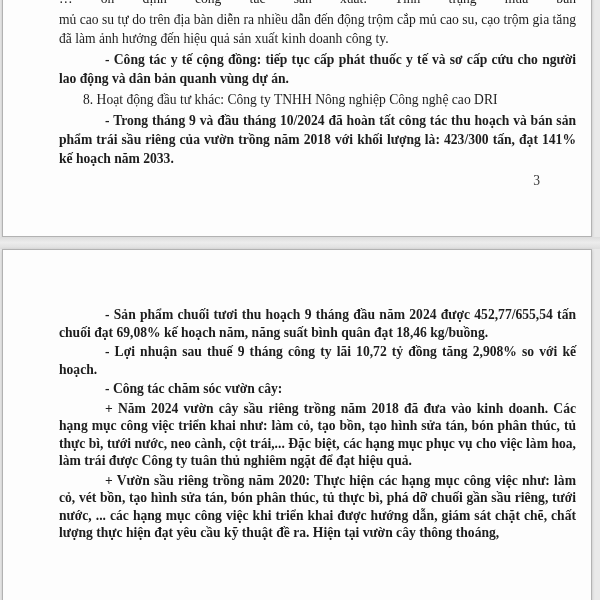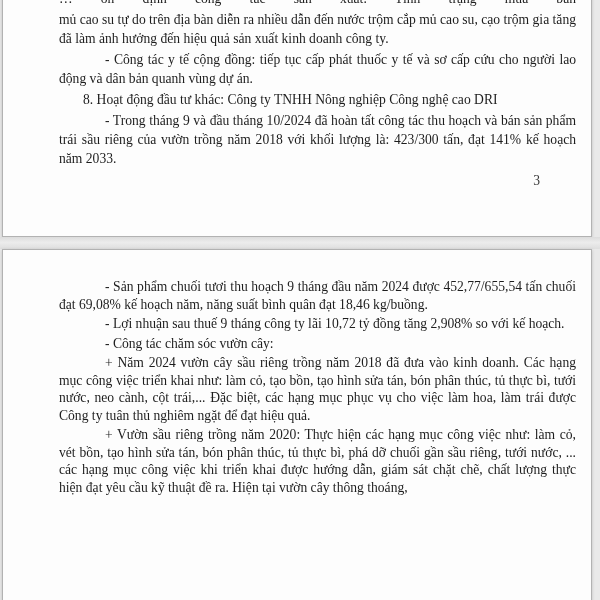--- a/index.html
+++ b/index.html
@@ -32,24 +32,24 @@
     width: 600px; height: 12px;
     background: linear-gradient(#dcdcdc, #ececec 45%, #dedede);
   }
   .content {
     padding: 0 15px 0 56px;
     font-size: 13.6px;
     color: #1d1d1d;
     text-align: justify;
   }
   #page1 .content { padding-top: 4px; line-height: 19px; }
-  #page2 .content { padding-top: 28px; line-height: 17.5px; }
+  #page2 .content { padding-top: 56px; line-height: 17.5px; }
   .content p { margin: 0 0 2px 0; }
   p.cont { text-indent: 0; }
-  p.para { text-indent: 46px; }
+  p.para { text-indent: 46px; font-weight: bold; }
   p.heading { text-indent: 24px; font-weight: normal; }
   p.clipped {
     text-align: justify;
     text-align-last: justify;
     white-space: nowrap;
     overflow: hidden;
   }
   .pagenum {
     text-align: right;
     padding-right: 36px;
@@ -59,21 +59,21 @@
 </style>
 </head>
 <body>
 
 <div class="viewer">
 
   <div class="page" id="page1">
     <div class="content">
       <p class="cont clipped">… ổn định công tác sản xuất. Tình trạng mua bán</p>
       <div>
-          <p class="cont">mủ cao su tự do trên địa bàn diễn ra nhiều dẫn đến nước trộm cắp mủ cao su, cạo trộm gia tăng đã làm ảnh hưởng đến hiệu quả sản xuất kinh doanh công ty.</p>
+          <p class="cont">mủ cao su tự do trên địa bàn diễn ra nhiều dẫn đến động trộm cắp mủ cao su, cạo trộm gia tăng đã làm ảnh hưởng đến hiệu quả sản xuất kinh doanh công ty.</p>
           <p class="para">- Công tác y tế cộng đồng: tiếp tục cấp phát thuốc y tế và sơ cấp cứu cho người lao động và dân bản quanh vùng dự án.</p>
           <p class="heading">8. Hoạt động đầu tư khác: Công ty TNHH Nông nghiệp Công nghệ cao DRI</p>
           <p class="para">- Trong tháng 9 và đầu tháng 10/2024 đã hoàn tất công tác thu hoạch và bán sản phẩm trái sầu riêng của vườn trồng năm 2018 với khối lượng là: 423/300 tấn, đạt 141% kế hoạch năm 2033.</p>
         </div>
       <div class="pagenum">3</div>
     </div>
   </div>
 
   <div class="page-gap"></div>
 

